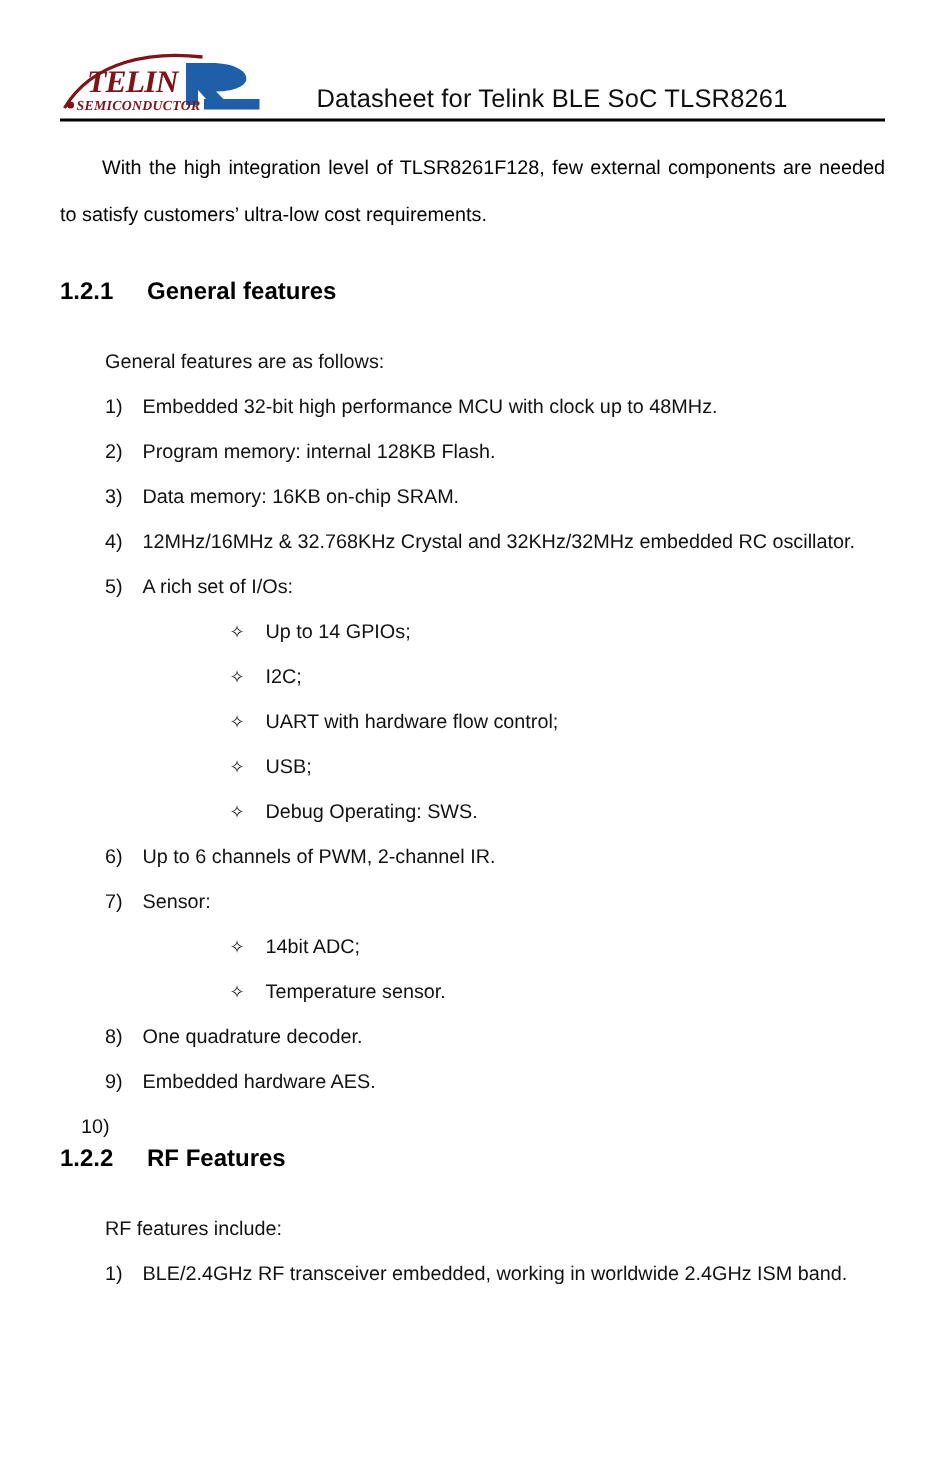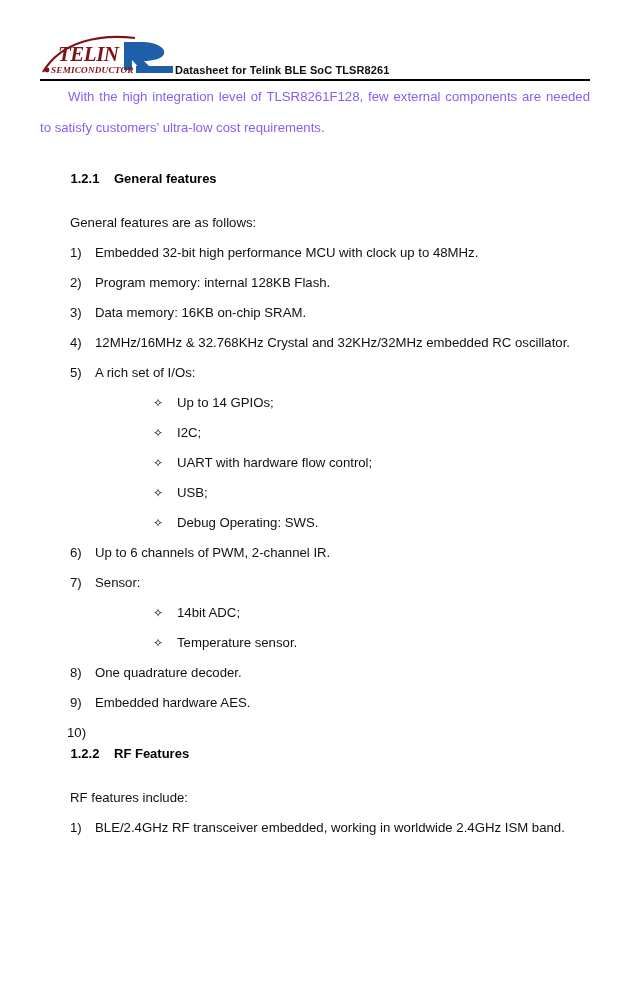--- a/index.html
+++ b/index.html
@@ -37,61 +37,61 @@
 
   .logo {
     position: relative;
     width: 135px;
     height: 46px;
     flex: 0 0 auto;
   }
   .logo svg { display: block; }
 
   .header-title {
-    font-size: 11px;
-    font-weight: 700;
+    font-size: 17px;
+    font-weight: 400;
     color: #0f0f0f;
     letter-spacing: 0.1px;
     padding-bottom: 2px;
     white-space: nowrap;
+    margin-left: 36px;
   }
 
   .header-rule {
     height: 0;
     border-top: 2px solid #000000;
     margin-top: 1px;
   }
 
   
   .para {
     font-size: 13.2px;
     line-height: 31px;
     text-align: justify;
     text-justify: inter-word;
-    margin: 0 0 0 0;
+    margin: 15px 0 0 0;
     text-indent: 28px;
-    color: #8b5cf6;
+    color: #000000;
   }
 
   .h2 {
     font-size: 15.5px;
     font-weight: bold;
     margin: 30px 0 0 0;
     display: flex;
     color: #000;
   }
   .h2 .num { width: 58px; flex: 0 0 58px; }
 
   .h3 {
-    font-size: 13px;
+    font-size: 16px;
     font-weight: bold;
-    margin: 28px 0 0 16px;
+    margin: 28px 0 0 0;
     display: flex;
     color: #000;
-    text-align: center;
   }
   .h3 .num { width: 58px; flex: 0 0 58px; }
 
   .lead {
     font-size: 13.2px;
     line-height: 30px;
     margin: 22px 0 0 30px;
     color: #111;
   }
 
@@ -112,21 +112,21 @@
   }
   ol.numlist > li .marker {
     position: absolute;
     left: 30px;
     top: 0;
     width: 25px;
     text-align: left;
     font-size: 13.2px;
     line-height: 30px;
   }
-  ol.numlist > li.wide-marker .marker { left: 27px; width: 30px; }
+  ol.numlist > li.wide-marker .marker { left: 14px; width: 30px; }
   ol.numlist > li.wide-marker { padding-left: 55px; }
 
   ul.sublist {
     list-style: none;
     margin: 0;
     padding: 0;
   }
   ul.sublist > li {
     position: relative;
     font-size: 13.2px;

